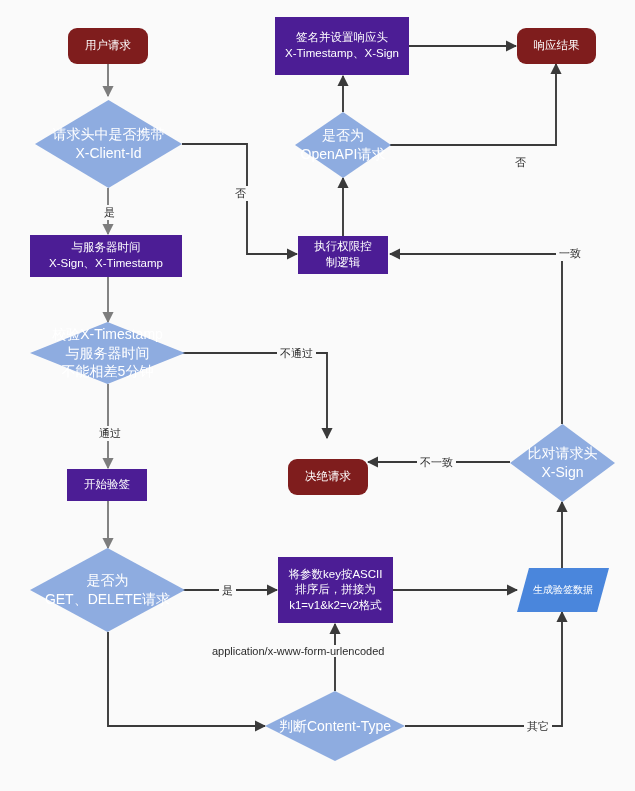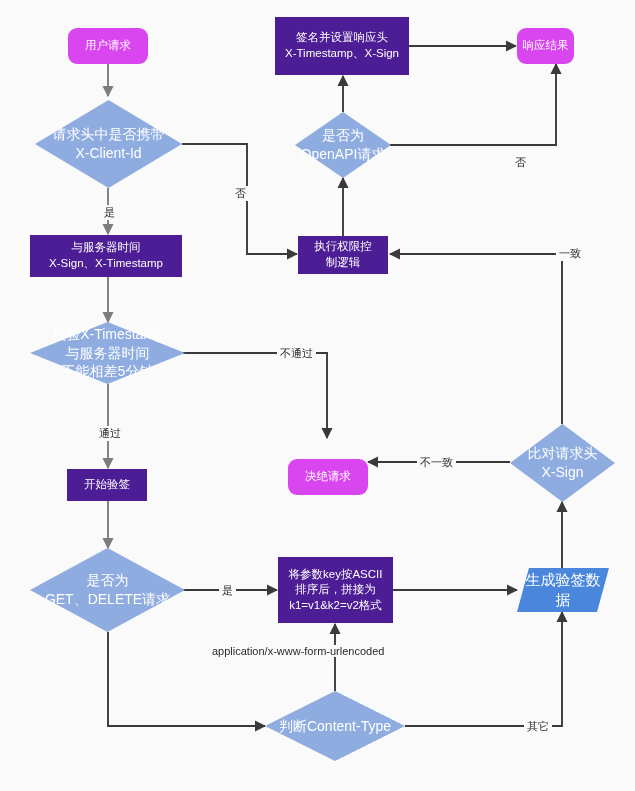--- a/index.html
+++ b/index.html
@@ -38,21 +38,21 @@
     white-space: pre-line;
     user-select: none;
   }
   .node .label {
     position: relative;
     z-index: 2;
     padding: 0 4px;
   }
   
   .n-term {
-    background: #d946ef;
+    background: #7f1d1d;
     border-radius: 9px;
     font-size: 11.5px;
   }
   
   .n-proc {
     background: #4c1d95;
     font-size: 11.5px;
   }
   
   .n-dec {
@@ -63,21 +63,21 @@
     position: absolute;
     left: 0; top: 0;
     width: 100%; height: 100%;
     background: #8eace0;
     clip-path: polygon(50% 0%, 100% 50%, 50% 100%, 0% 50%);
     z-index: 1;
   }
   
   .n-data {
     background: transparent;
-    font-size: 15px;
+    font-size: 10px;
   }
   .n-data .par {
     position: absolute;
     left: 0; top: 0;
     width: 100%; height: 100%;
     background: #4a86dc;
     clip-path: polygon(13% 0%, 100% 0%, 87% 100%, 0% 100%);
     z-index: 1;
   }
   .edge-label {
@@ -215,21 +215,21 @@
     <span class="dia"></span>
     <span class="label">是否为
 OpenAPI请求</span>
   </div>
 
   <div class="node n-proc" style="left:275px; top:17px; width:134px; height:58px;">
     <span class="label">签名并设置响应头
 X-Timestamp、X-Sign</span>
   </div>
 
-  <div class="node n-term" style="left:517px; top:28px; width:57px; height:36px;">
+  <div class="node n-term" style="left:517px; top:28px; width:79px; height:36px;">
     <span class="label">响应结果</span>
   </div>
 
   <div class="edge-label" style="left:101px; top:205px;">是</div>
 
   <div class="edge-label" style="left:232px; top:186px;">否</div>
 
   <div class="edge-label" style="left:277px; top:346px;">不通过</div>
 
   <div class="edge-label" style="left:96px; top:426px;">通过</div>

